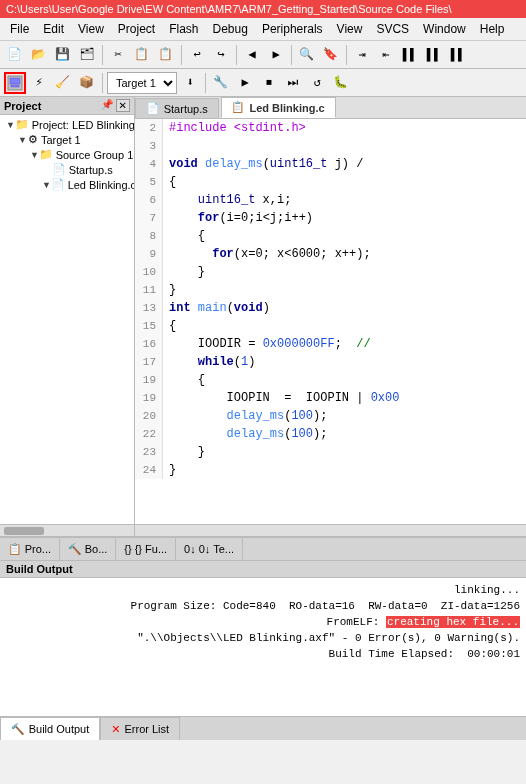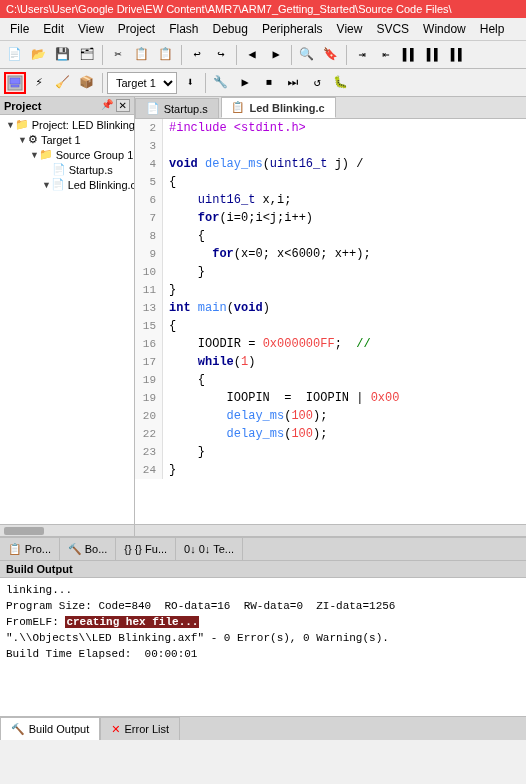--- a/index.html
+++ b/index.html
@@ -175,21 +175,21 @@
     }
     .line-content {
       padding-left: 6px;
       flex: 1;
       font-family: Liberation Mono, monospace;
     }
     
     .kw { color: #00008b; font-weight: bold; }
     .type { color: #00008b; }
     .comment { color: #008000; }
-    .num { color: #ef4444; }
+    .num { color: #1d4ed8; }
     .fn { color: #3b82f6; }
     .include { color: #af00db; }
     
     #bottom-tab-bar {
       display: flex;
       background: #d4d4d4;
       border-top: 1px solid #bbb;
       border-bottom: 1px solid #bbb;
       align-items: center;
       padding: 0;
@@ -222,20 +222,21 @@
       border-bottom: 1px solid #bbb;
     }
     #build-content {
       flex: 1;
       padding: 4px 6px;
       font-family: 'Courier New', monospace;
       font-size: 11px;
       line-height: 16px;
       overflow: auto;
       background: white;
+      text-align: right;
     }
     .build-line { white-space: pre-wrap; }
     
     #footer-tab-bar {
       display: flex;
       background: #d4d4d4;
       border-top: 1px solid #bbb;
       align-items: center;
       height: 24px;
     }
@@ -512,21 +513,21 @@
   </div>
 </div>
 
 <div id="build-panel" style="height:155px; display:flex; flex-direction:column;">
   <div id="build-output-title">
     <span>Build Output</span>
   </div>
   <div id="build-content">
     <div class="build-line">linking...</div>
     <div class="build-line">Program Size: Code=840  RO-data=16  RW-data=0  ZI-data=1256</div>
-    <div class="build-line">FromELF: <span style="background:#7f1d1d;color:white;padding:0 1px;font-weight:bold;">creating hex file...</span></div>
+    <div class="build-line">FromELF: <span style="background:#ef4444;color:white;padding:0 1px;">creating hex file...</span></div>
     <div class="build-line">".\\Objects\\LED Blinking.axf" - 0 Error(s), 0 Warning(s).</div>
     <div class="build-line">Build Time Elapsed:  00:00:01</div>
   </div>
 </div>
 
 <div id="footer-tab-bar">
   <div class="footer-tab active">
     <span>🔨</span>
     <span>Build Output</span>
   </div>

